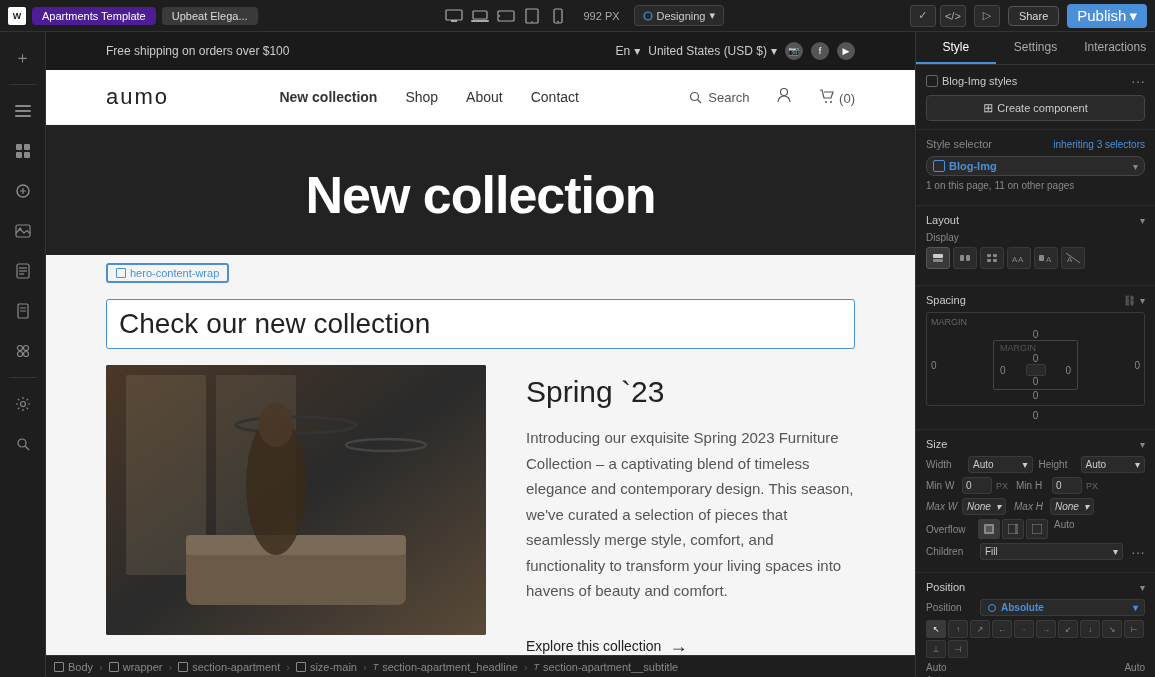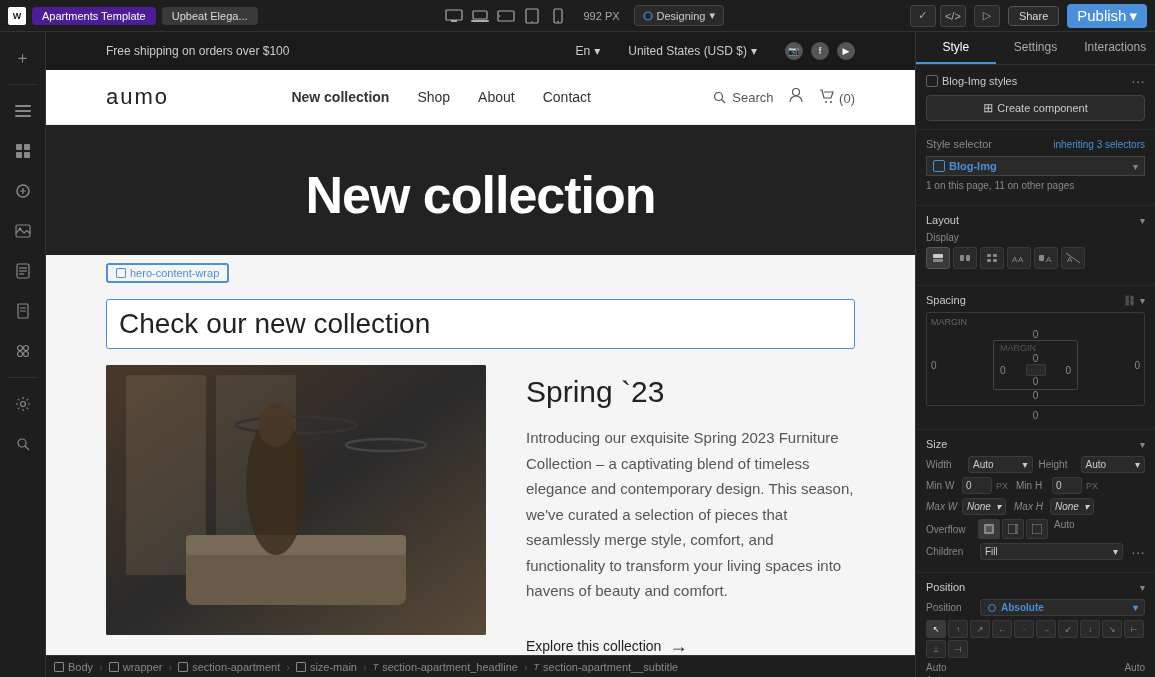--- a/index.html
+++ b/index.html
@@ -91,40 +91,40 @@
     .site-topbar {
       background: #1a1a1a;
       color: #ccc;
       font-size: 12px;
       padding: 10px 60px;
       display: flex;
       align-items: center;
       justify-content: space-between;
     }
     .site-topbar-left { }
-    .site-topbar-right { display: flex; align-items: center; gap: 28px; }
+    .site-topbar-right { display: flex; align-items: center; gap: 8px; }
     .lang-selector { display: flex; align-items: center; gap: 4px; color: #ccc; font-size: 12px; }
     .currency-selector { display: flex; align-items: center; gap: 4px; color: #ccc; font-size: 12px; }
     .social-icons { display: flex; gap: 8px; }
     .social-icon { width: 18px; height: 18px; background: #555; border-radius: 50%; display: flex; align-items: center; justify-content: center; font-size: 9px; color: #fff; }
 
     .site-nav {
       background: #fff;
       padding: 14px 60px;
       display: flex;
       align-items: center;
       justify-content: space-between;
       border-bottom: 1px solid #eee;
     }
     .site-logo { font-size: 22px; font-weight: 300; color: #222; letter-spacing: 2px; }
     .site-logo span { color: #222; }
     .nav-links { display: flex; gap: 28px; align-items: center; }
     .nav-link { font-size: 14px; color: #333; cursor: pointer; text-decoration: none; }
     .nav-link.active { font-weight: 600; }
-    .nav-right { display: flex; align-items: center; gap: 16px; }
+    .nav-right { display: flex; align-items: center; gap: 28px; }
     .nav-search { display: flex; align-items: center; gap: 6px; font-size: 13px; color: #555; cursor: pointer; }
     .nav-user { font-size: 16px; color: #555; cursor: pointer; }
     .nav-cart { font-size: 13px; color: #555; cursor: pointer; }
 
     .site-hero {
       background: #222;
       text-align: center;
       padding: 40px 0 30px;
     }
     .site-hero h1 { font-size: 52px; font-weight: 700; color: #fff; letter-spacing: -1px; }
@@ -256,21 +256,21 @@
 
     .style-selector-row {
       display: flex; align-items: center; justify-content: space-between;
       margin-bottom: 6px;
     }
     .style-selector-label { font-size: 11px; color: #888; }
     .inheriting-badge { font-size: 10px; color: #4a90d9; cursor: pointer; }
 
     .selector-dropdown {
       display: flex; align-items: center; gap: 4px;
-      background: #2a2a2a; border: 1px solid #444; border-radius: 0;
+      background: #2a2a2a; border: 1px solid #444; border-radius: 8px;
       padding: 3px 6px; width: 100%; margin-bottom: 4px;
     }
     .selector-sq { width: 12px; height: 12px; border: 1.5px solid #4a90d9; border-radius: 2px; flex-shrink: 0; }
     .selector-name { font-size: 11px; color: #4a90d9; flex: 1; font-weight: 600; }
     .selector-chevron { font-size: 10px; color: #888; }
 
     .selector-info { font-size: 10px; color: #888; margin-bottom: 6px; }
 
     .section-row {
       display: flex; align-items: center; justify-content: space-between; margin-bottom: 6px;

